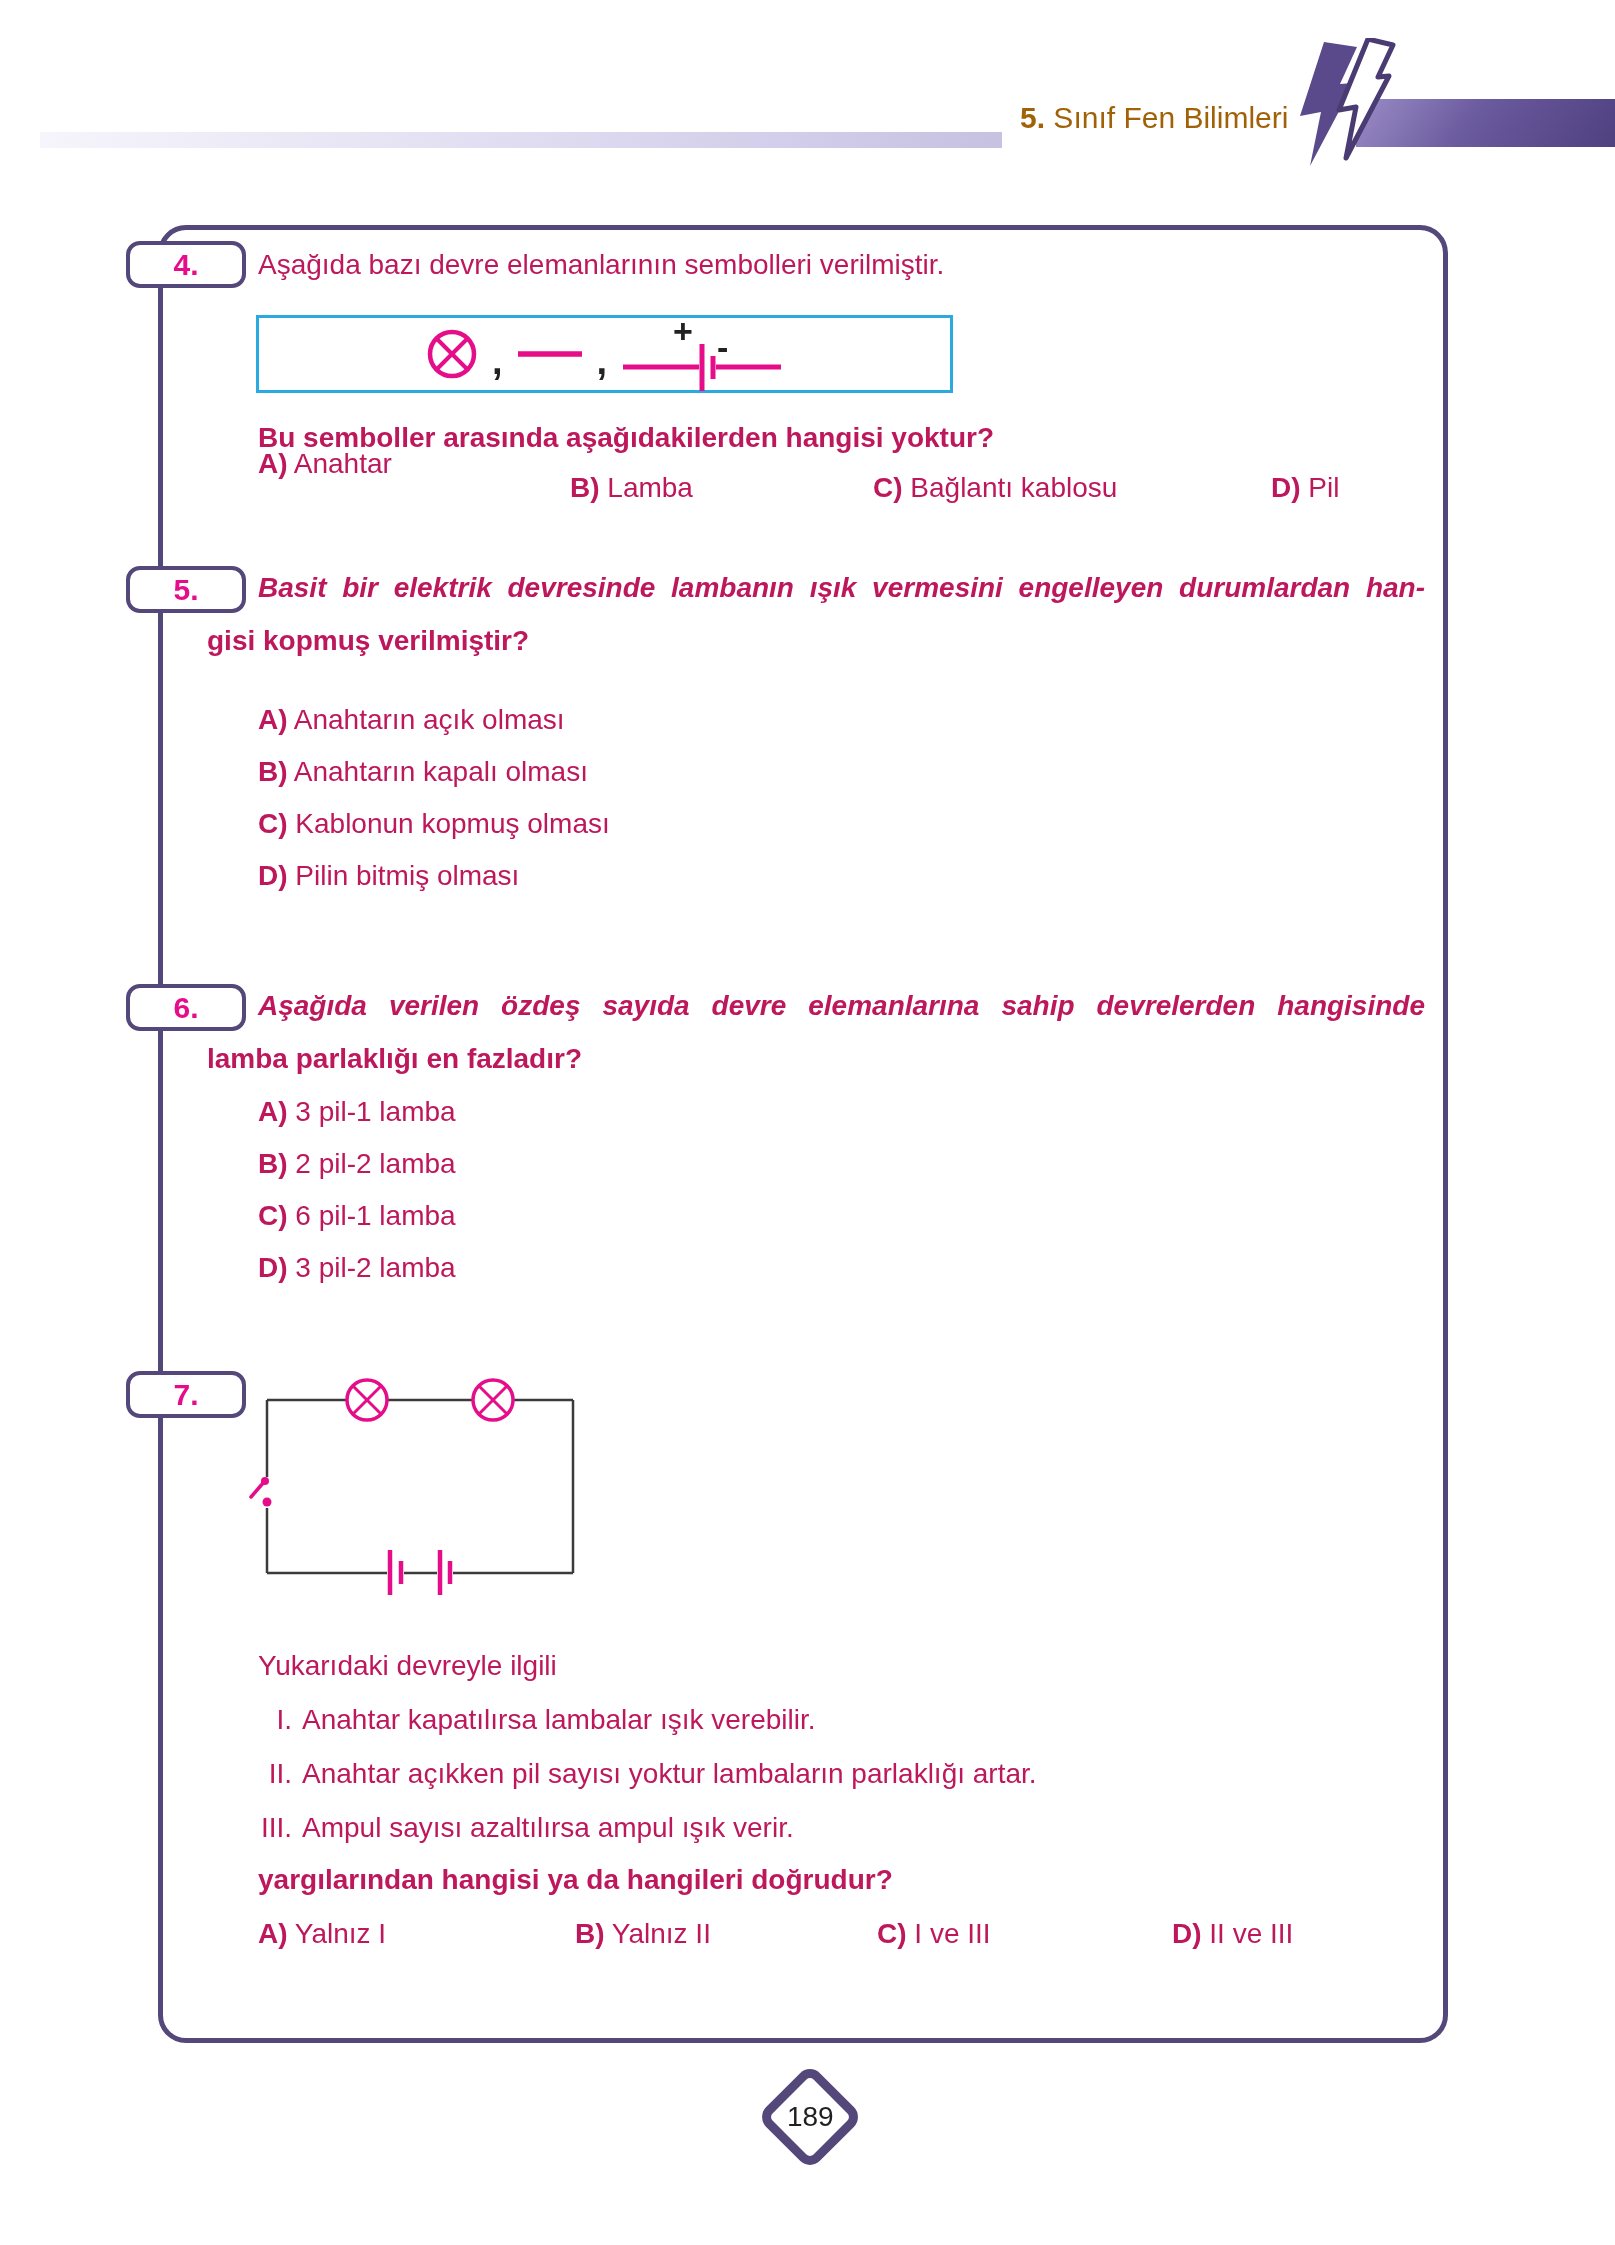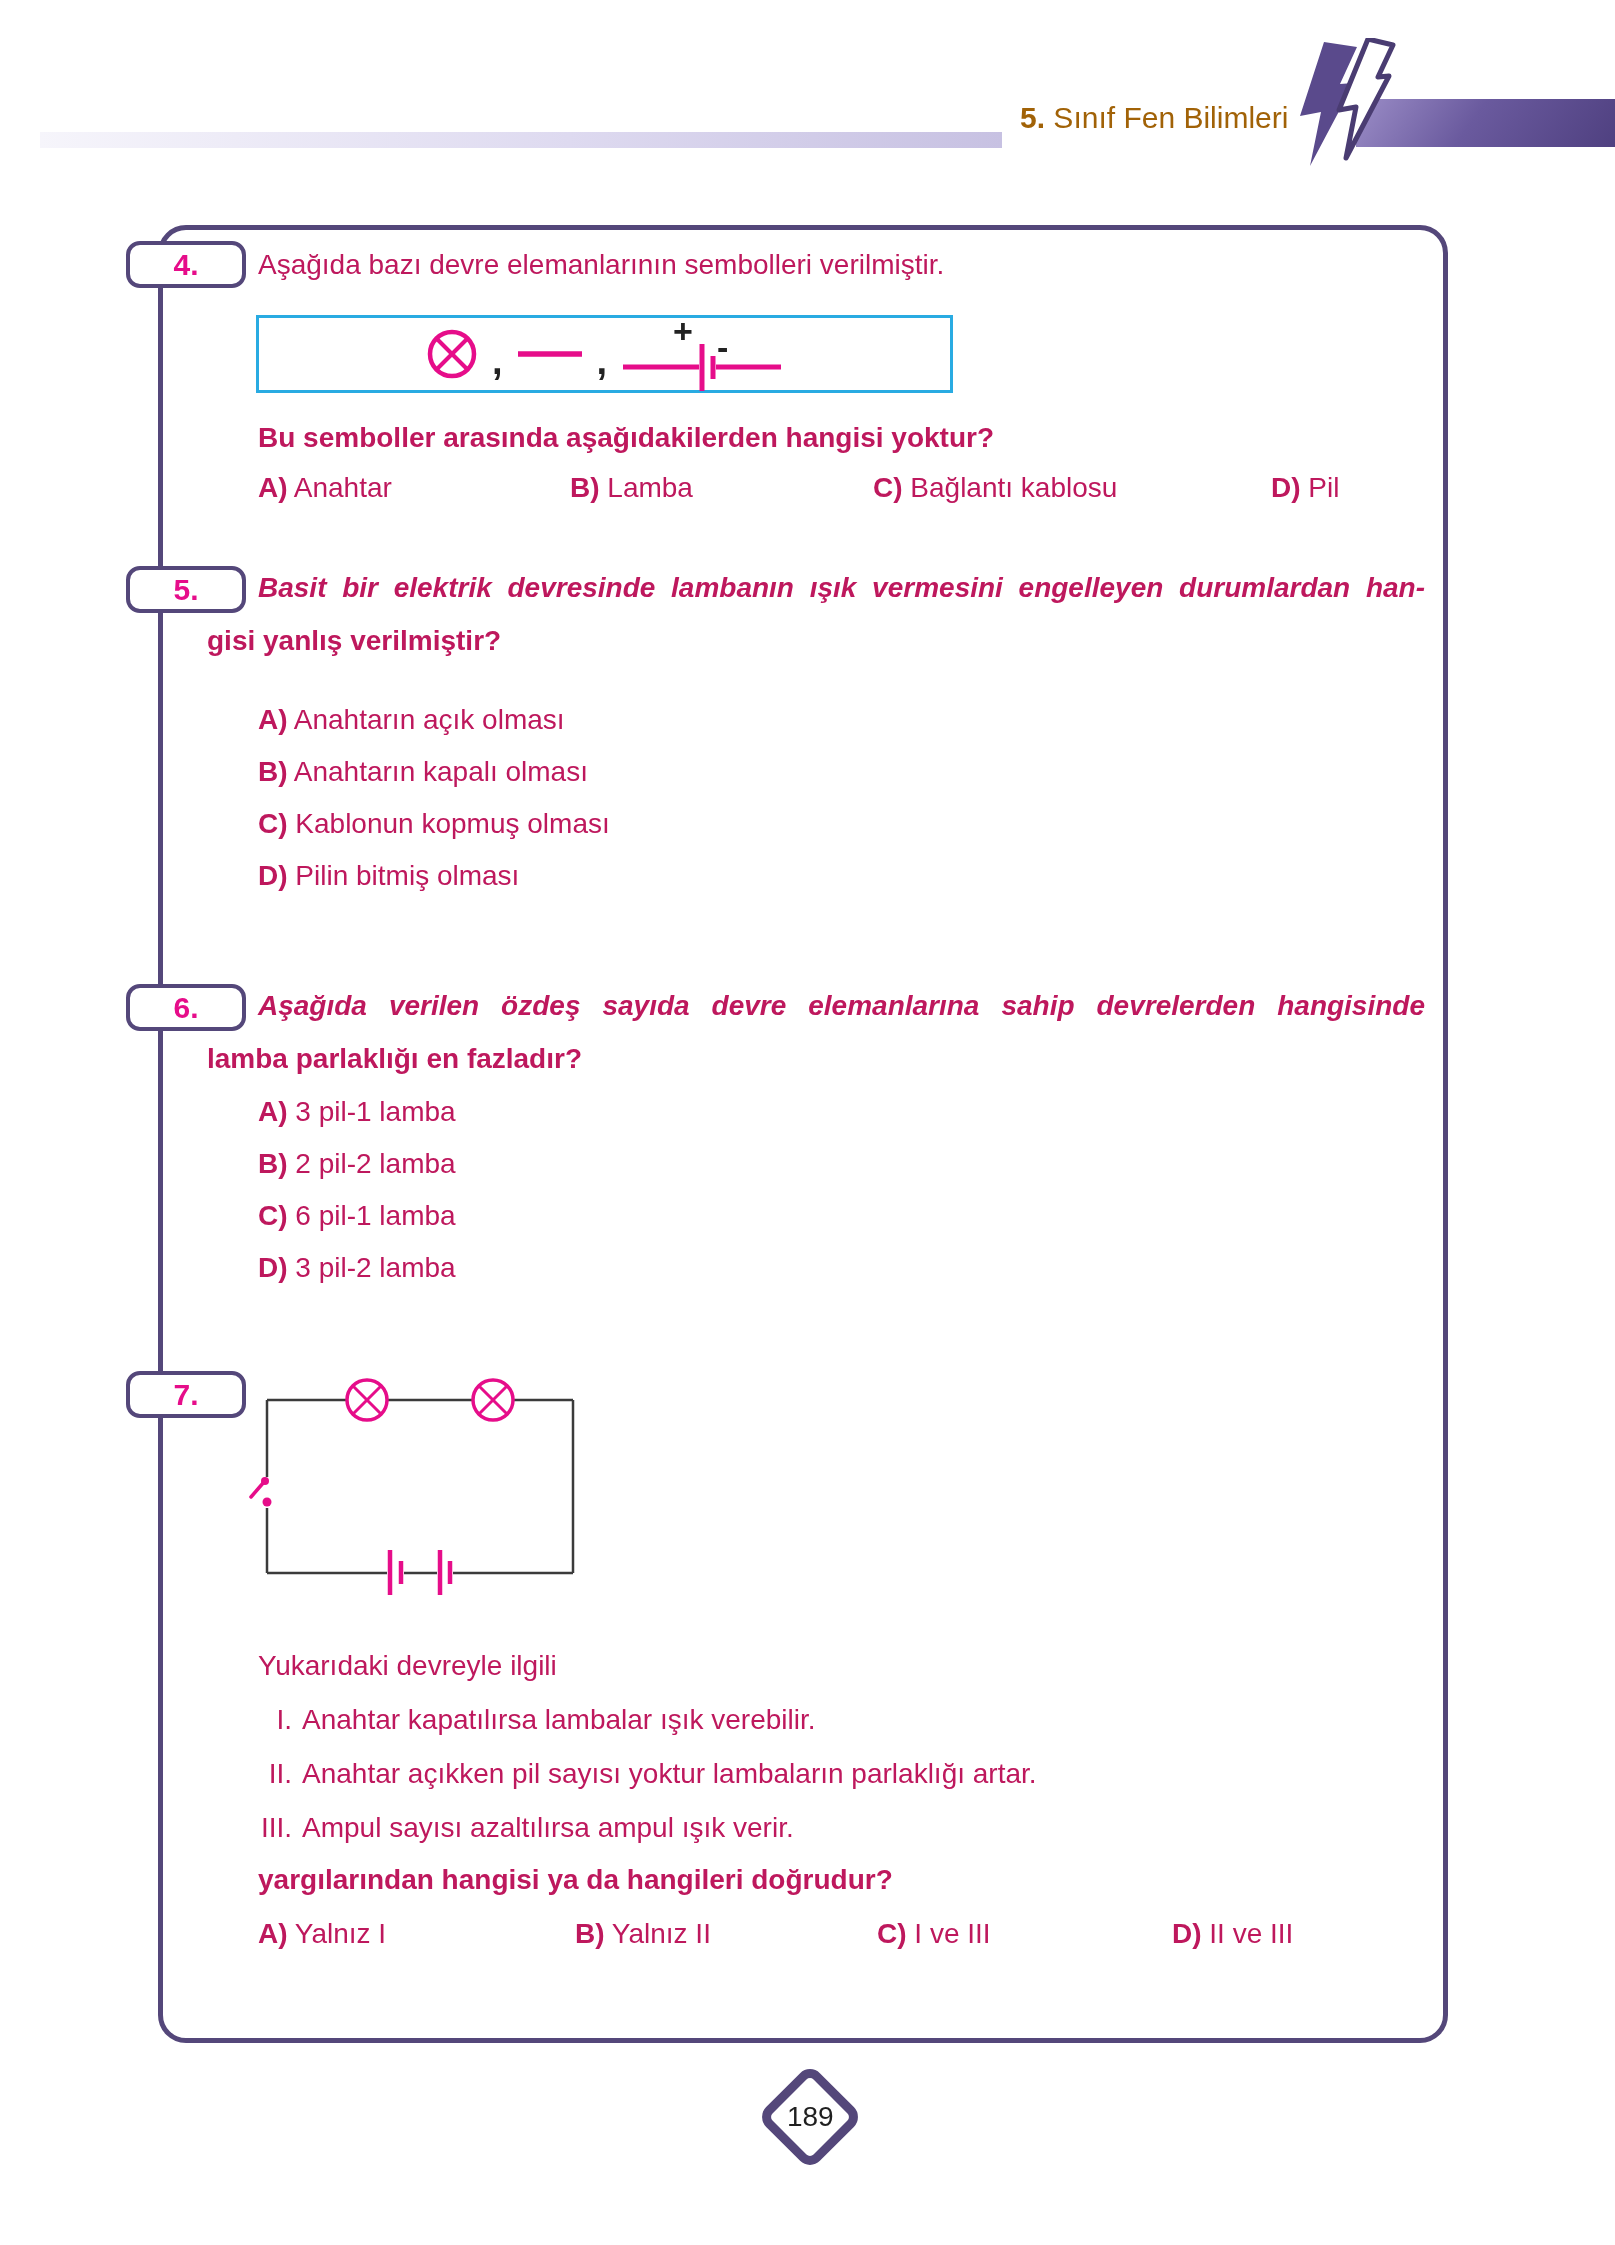--- a/index.html
+++ b/index.html
@@ -86,21 +86,21 @@
     <line x1="81" y1="29" x2="81" y2="76" stroke="#e60d8a" stroke-width="5"></line>
     <line x1="92" y1="41" x2="92" y2="64" stroke="#e60d8a" stroke-width="5"></line>
     <line x1="95" y1="52" x2="160" y2="52" stroke="#e60d8a" stroke-width="5"></line>
   </svg>
 </div>
 
 <div class="abs line bold" style="left:258px; top:422px">
   <span>Bu semboller arasında aşağıdakilerden hangisi </span><span class="u">yoktur?</span>
 </div>
 
-<div class="abs line" style="left:258px; top:472px">
+<div class="abs line" style="left:258px; top:448px">
   <span class="optletter">A)</span>
   <span>Anahtar</span>
 </div>
 <div class="abs line" style="left:570px; top:472px">
   <span class="optletter">B)</span>
   <span>Lamba</span>
 </div>
 <div class="abs line" style="left:873px; top:472px">
   <span class="optletter">C)</span>
   <span>Bağlantı kablosu</span>
@@ -109,21 +109,21 @@
   <span class="optletter">D)</span>
   <span>Pil</span>
 </div>
 
 <div class="abs qtab" style="top:566px">
   <span>5.</span>
 </div>
 
 <div class="abs line bold justline" style="left:258px; top:572px">Basit bir elektrik devresinde lambanın ışık vermesini engelleyen durumlardan han-</div>
 <div class="abs line bold" style="left:207px; top:625px">
-  <span>gisi </span><span class="u">yanlış</span><span> verilmiştir?</span>
+  <span>gisi </span><span class="u">kopmuş</span><span> verilmiştir?</span>
 </div>
 
 <div class="abs line" style="left:258px; top:704px">
   <span class="optletter">A)</span>
   <span>Anahtarın açık olması</span>
 </div>
 <div class="abs line" style="left:258px; top:756px">
   <span class="optletter">B)</span>
   <span>Anahtarın kapalı olması</span>
 </div>

